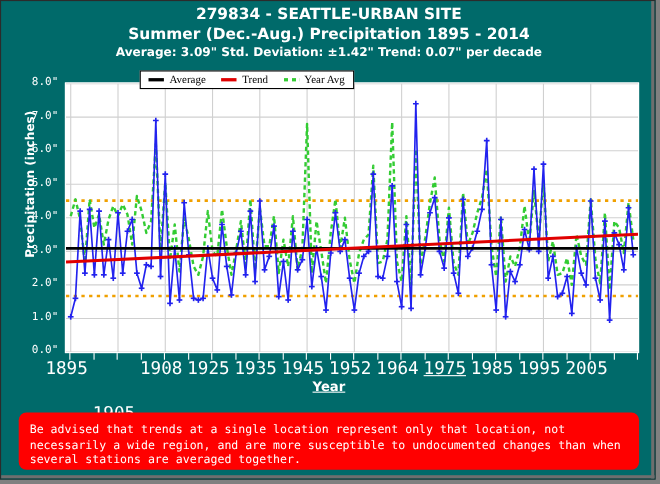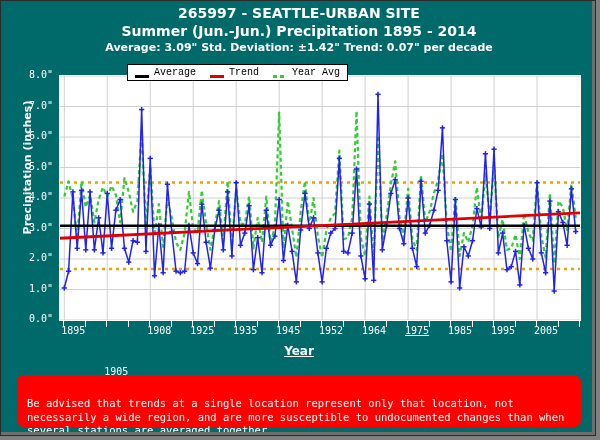--- a/index.html
+++ b/index.html
@@ -79,23 +79,23 @@
     transform: rotate(-90deg);
     transform-origin: center center;
     color: #ffffff;
     font-size: 11px;
     font-weight: bold;
     text-align: center;
   }
   .xlabel {
     position: absolute;
     color: #ffffff;
-    font-size: 10px;
+    font-size: 16px;
     font-family: "DejaVu Sans Mono", monospace;
-    text-align: right;
+    text-align: left;
     width: 44px;
     top: 324px;
   }
   .axis-title-x {
     position: absolute;
     left: 0; top: 343px;
     width: 596px;
     text-align: center;
     color: #ffffff;
     font-size: 12px;
@@ -110,24 +110,24 @@
     background: #ffffff;
     border: 1px solid #000000;
     display: flex;
     align-items: center;
     padding: 0 7px;
     box-sizing: border-box;
     z-index: 5;
   }
   .legend-item {
     display: flex;
-    align-items: flex-end;
+    align-items: center;
     margin-right: 14px;
     font-size: 10px;
-    font-family: Liberation Mono, monospace;
+    font-family: Liberation Serif, serif;
     color: #000000;
     white-space: nowrap;
   }
   .legend-item:last-child { margin-right: 0; }
   .lswatch { width: 14px; height: 3px; margin-right: 5px; flex: none; }
   .lsw-avg { background: #000000; }
   .lsw-trend { background: #e00000; }
   .lsw-std {
     height: 3px;
     background: repeating-linear-gradient(to right, #f0a000 0 3px, transparent 3px 6px);
@@ -138,42 +138,42 @@
   }
   #disclaimer {
     position: absolute;
     left: 16px;
     top: 374px;
     width: 564px;
     height: 52px;
     background: #ff0000;
     border-radius: 7px;
     box-sizing: border-box;
-    padding: 22px 10px;
+    padding: 10px 10px;
     color: #ffffff;
     font-family: "DejaVu Sans Mono", monospace;
     font-size: 10.5px;
     line-height: 13.6px;
   }
   .shadow-r {
     position: absolute; right: 0; top: 0; width: 3px; height: 436px;
     background: #6e6e6e;
   }
   .shadow-b {
     position: absolute; left: 0; bottom: 0; height: 3px; width: 596px;
     background: #6e6e6e;
   }
 </style>
 </head>
 <body>
 
 <div id="page">
 
-  <div class="title1">265997 - SEATTLE-URBAN SITE</div>
-  <div class="title2">Summer (Jun.-Jun.) Precipitation 1895 - 2014</div>
+  <div class="title1">279834 - SEATTLE-URBAN SITE</div>
+  <div class="title2">Summer (Dec.-Aug.) Precipitation 1895 - 2014</div>
   <div class="title3">Average: 3.09" Std. Deviation: ±1.42" Trend: 0.07" per decade</div>
 
   <div id="legend">
     <div class="legend-item">
       <span class="lswatch lsw-avg"></span>
       <span>Average</span>
     </div>
     <div class="legend-item">
       <span class="lswatch lsw-trend"></span>
       <span>Trend</span>

